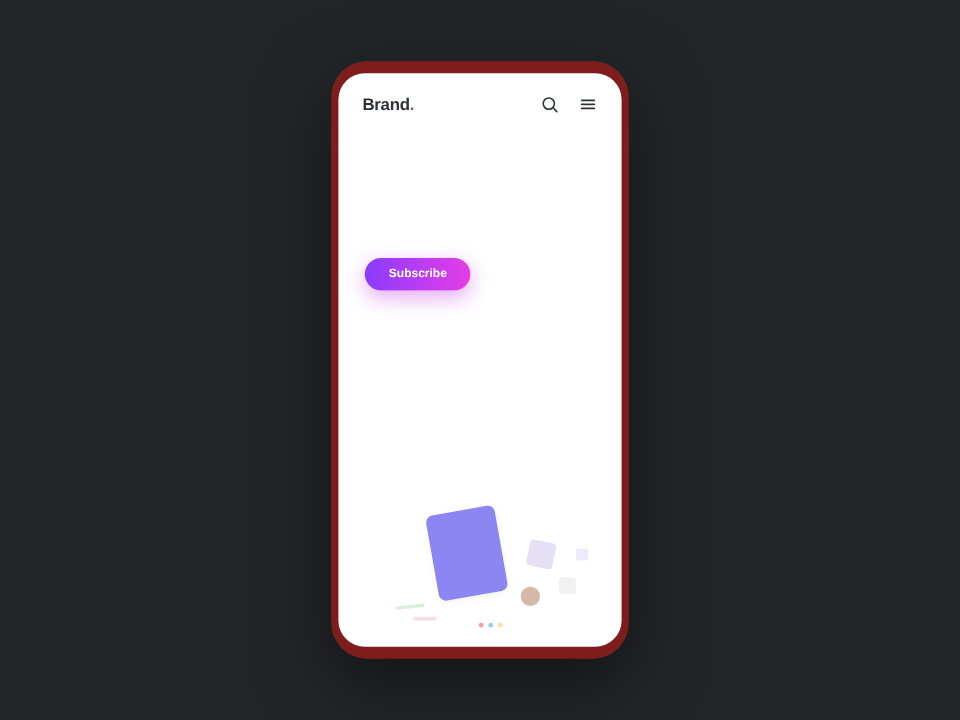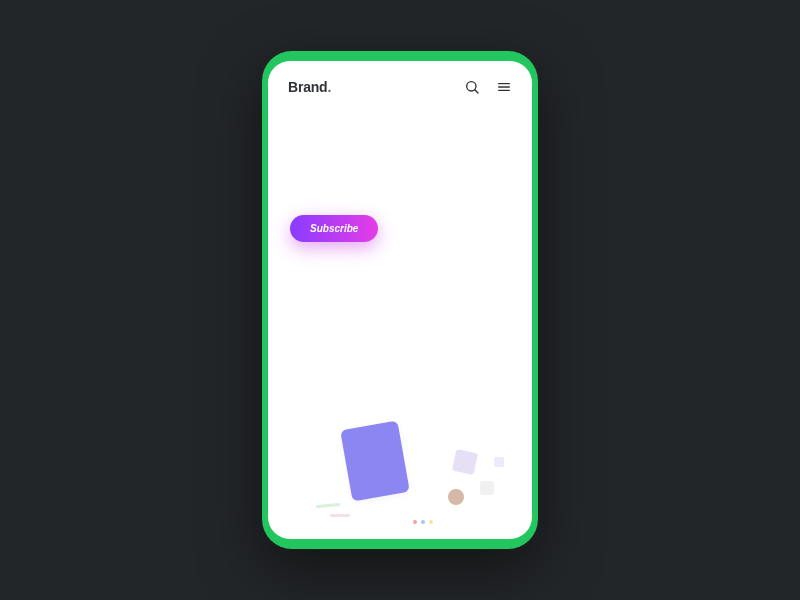--- a/index.html
+++ b/index.html
@@ -7,23 +7,23 @@
     width: 800px;
     height: 600px;
     background: #232629;
     font-family: -apple-system, BlinkMacSystemFont, "Segoe UI", Helvetica, Arial, sans-serif;
     display: flex;
     align-items: center;
     justify-content: center;
     overflow: hidden;
   }
   .phone-frame {
-    width: 276px;
+    width: 248px;
     height: 498px;
-    background: #22c55e;
+    background: #7f1d1d;
     border-radius: 30px;
     padding: 10px 6px;
     box-shadow: 0 20px 60px rgba(0,0,0,0.5), 0 0 0 1px rgba(255,255,255,0.02);
     position: relative;
   }
   .screen {
     width: 100%;
     height: 100%;
     background: #ffffff;
     border-radius: 22px;
@@ -68,21 +68,20 @@
     justify-content: center;
     padding: 8px 20px;
     border-radius: 999px;
     background: linear-gradient(90deg, #8a3cff 0%, #e63ce6 100%);
     box-shadow: 0 6px 18px rgba(200,60,230,0.45);
     color: #fff;
     font-size: 10px;
     font-weight: 600;
     border: none;
     cursor: pointer;
-    font-style: italic;
   }
   .illus {
     position: absolute;
     left: 0; right: 0; bottom: 0;
     height: 150px;
     pointer-events: none;
   }
   .shape { position: absolute; }
   .shape.card {
     width: 58px; height: 72px;

